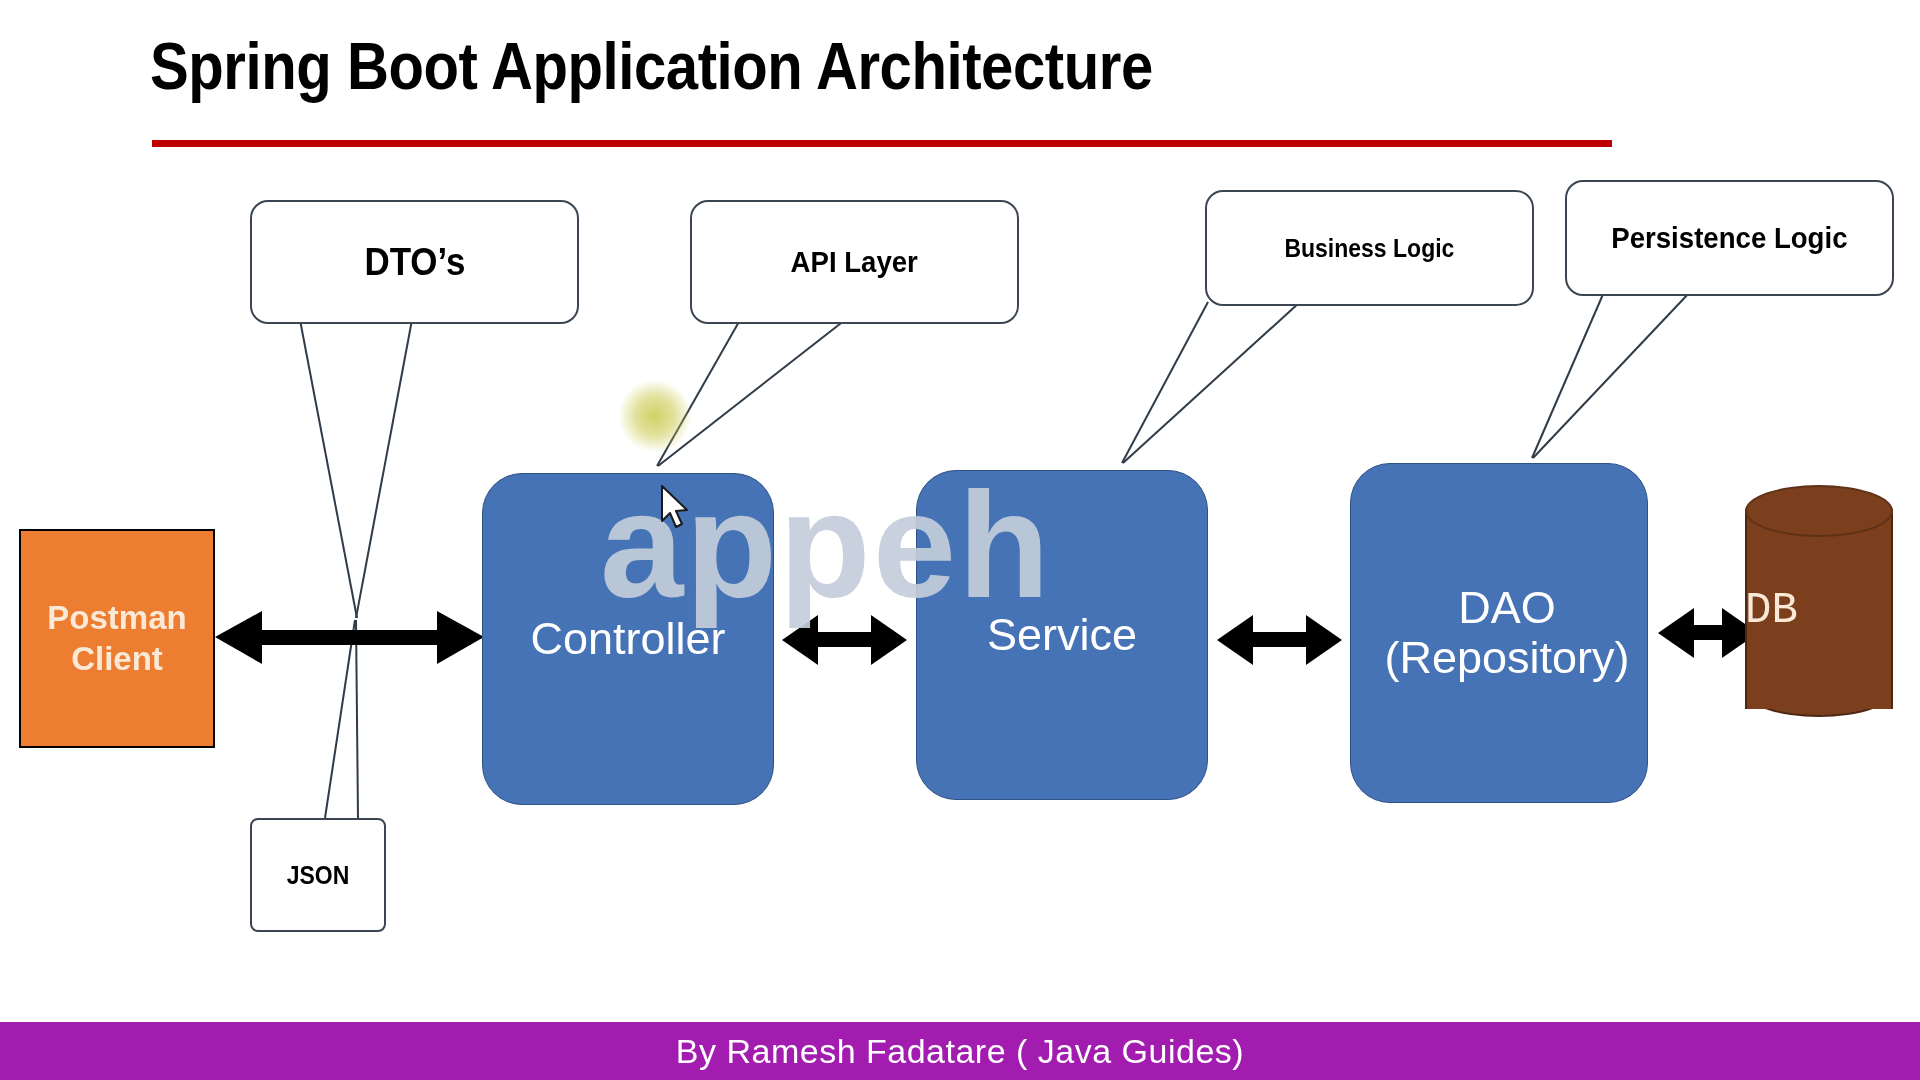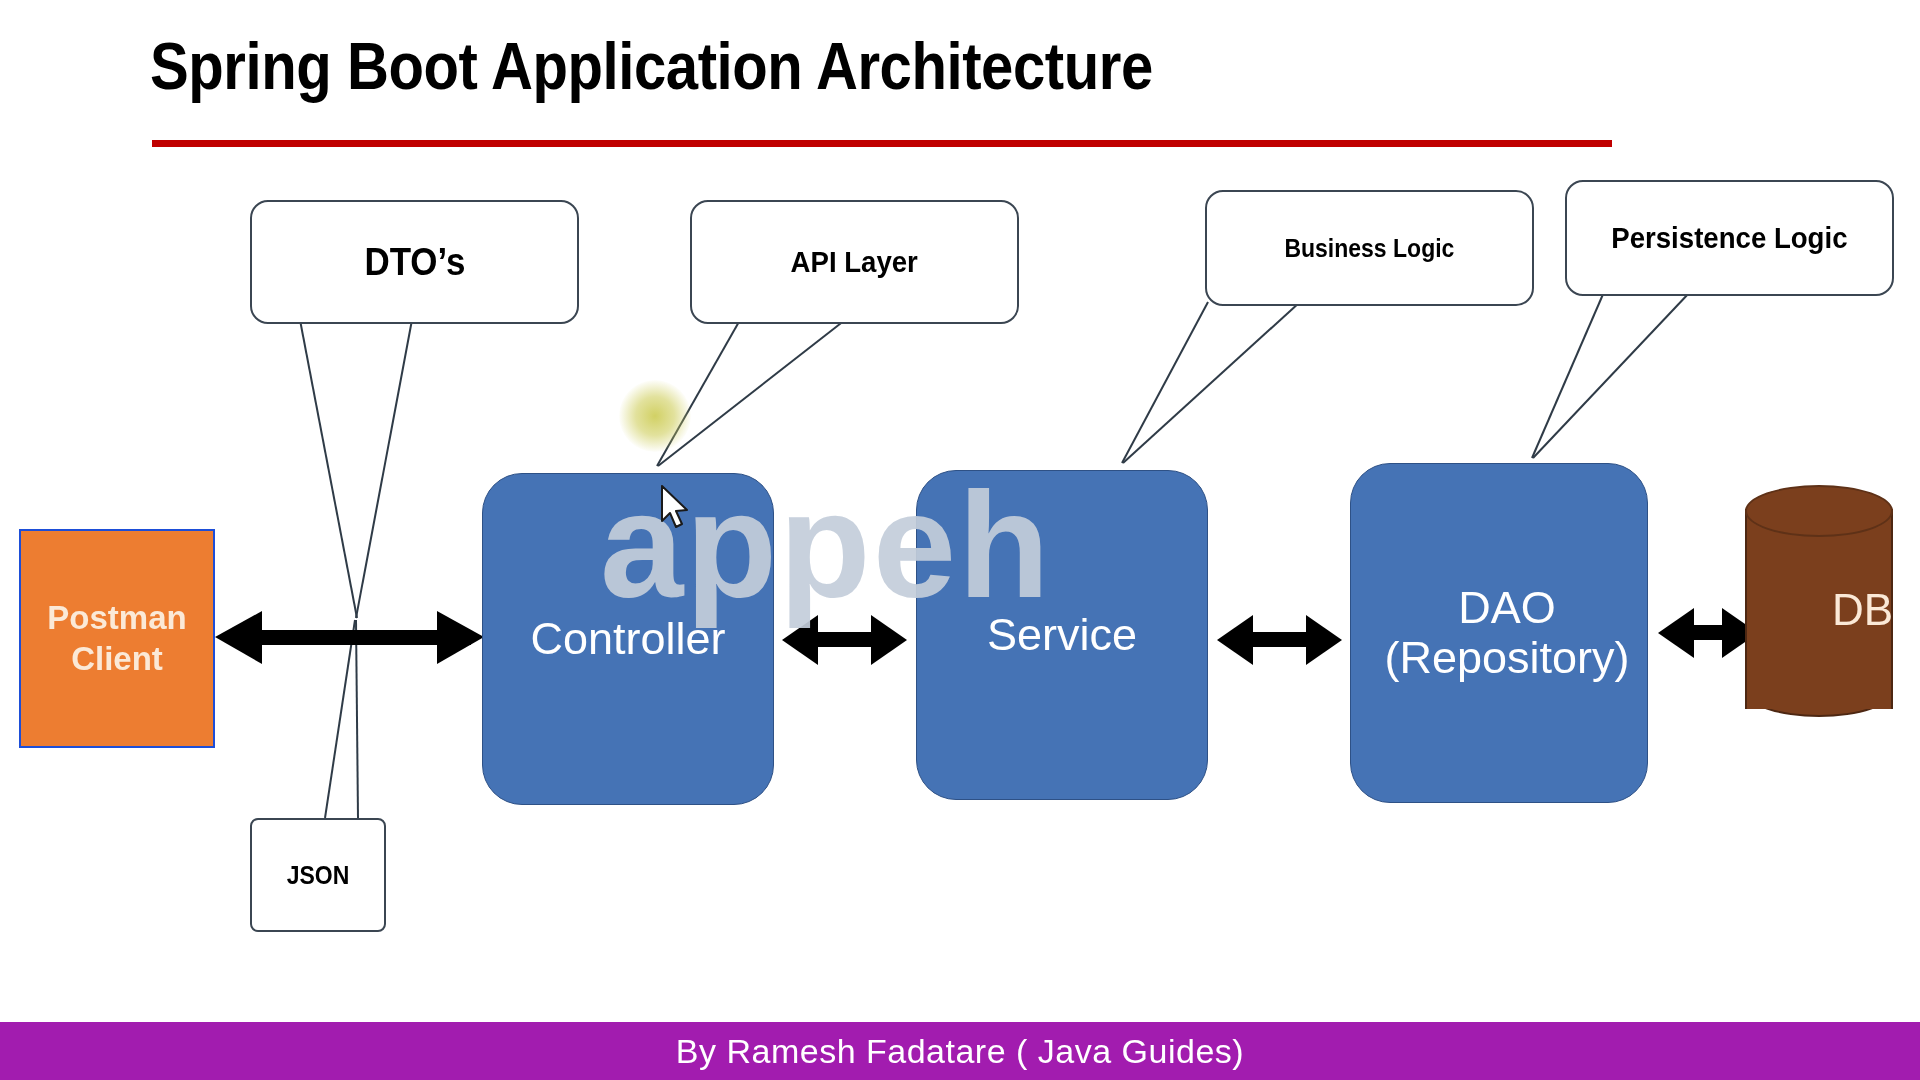--- a/index.html
+++ b/index.html
@@ -105,21 +105,21 @@
   #box-dao        { left: 1350px; top: 463px; width: 298px; height: 340px; padding-left: 16px; }
 
   
   #box-postman {
     position: absolute;
     left: 19px;
     top: 529px;
     width: 196px;
     height: 219px;
     background: #ED7D31;
-    border: 2px solid #1d4ed8;
+    border: 2px solid #000000;
     display: flex;
     align-items: center;
     justify-content: center;
     text-align: center;
     color: #FBE9D7;
     font-family: "Liberation Sans Narrow", "Liberation Sans", sans-serif;
     font-size: 33px;
     font-weight: bold;
     line-height: 1.22;
     z-index: 4;
@@ -159,24 +159,25 @@
     width: 148px; height: 52px;
     background: #7B3F1D;
     border: 2px solid #5e3117;
     border-radius: 50%;
     box-sizing: border-box;
   }
   #db-cylinder .cyl-label {
     position: absolute;
     left: 0; top: 100px;
     width: 148px;
-    text-align: right;
+    text-align: left;
     color: #FBE9D7;
     font-size: 44px;
     z-index: 3;
+    font-family: Liberation Mono, monospace;
   }
 
   
   #lines {
     position: absolute;
     left: 0; top: 0;
     width: 1920px; height: 1080px;
     z-index: 3;
     pointer-events: none;
   }

